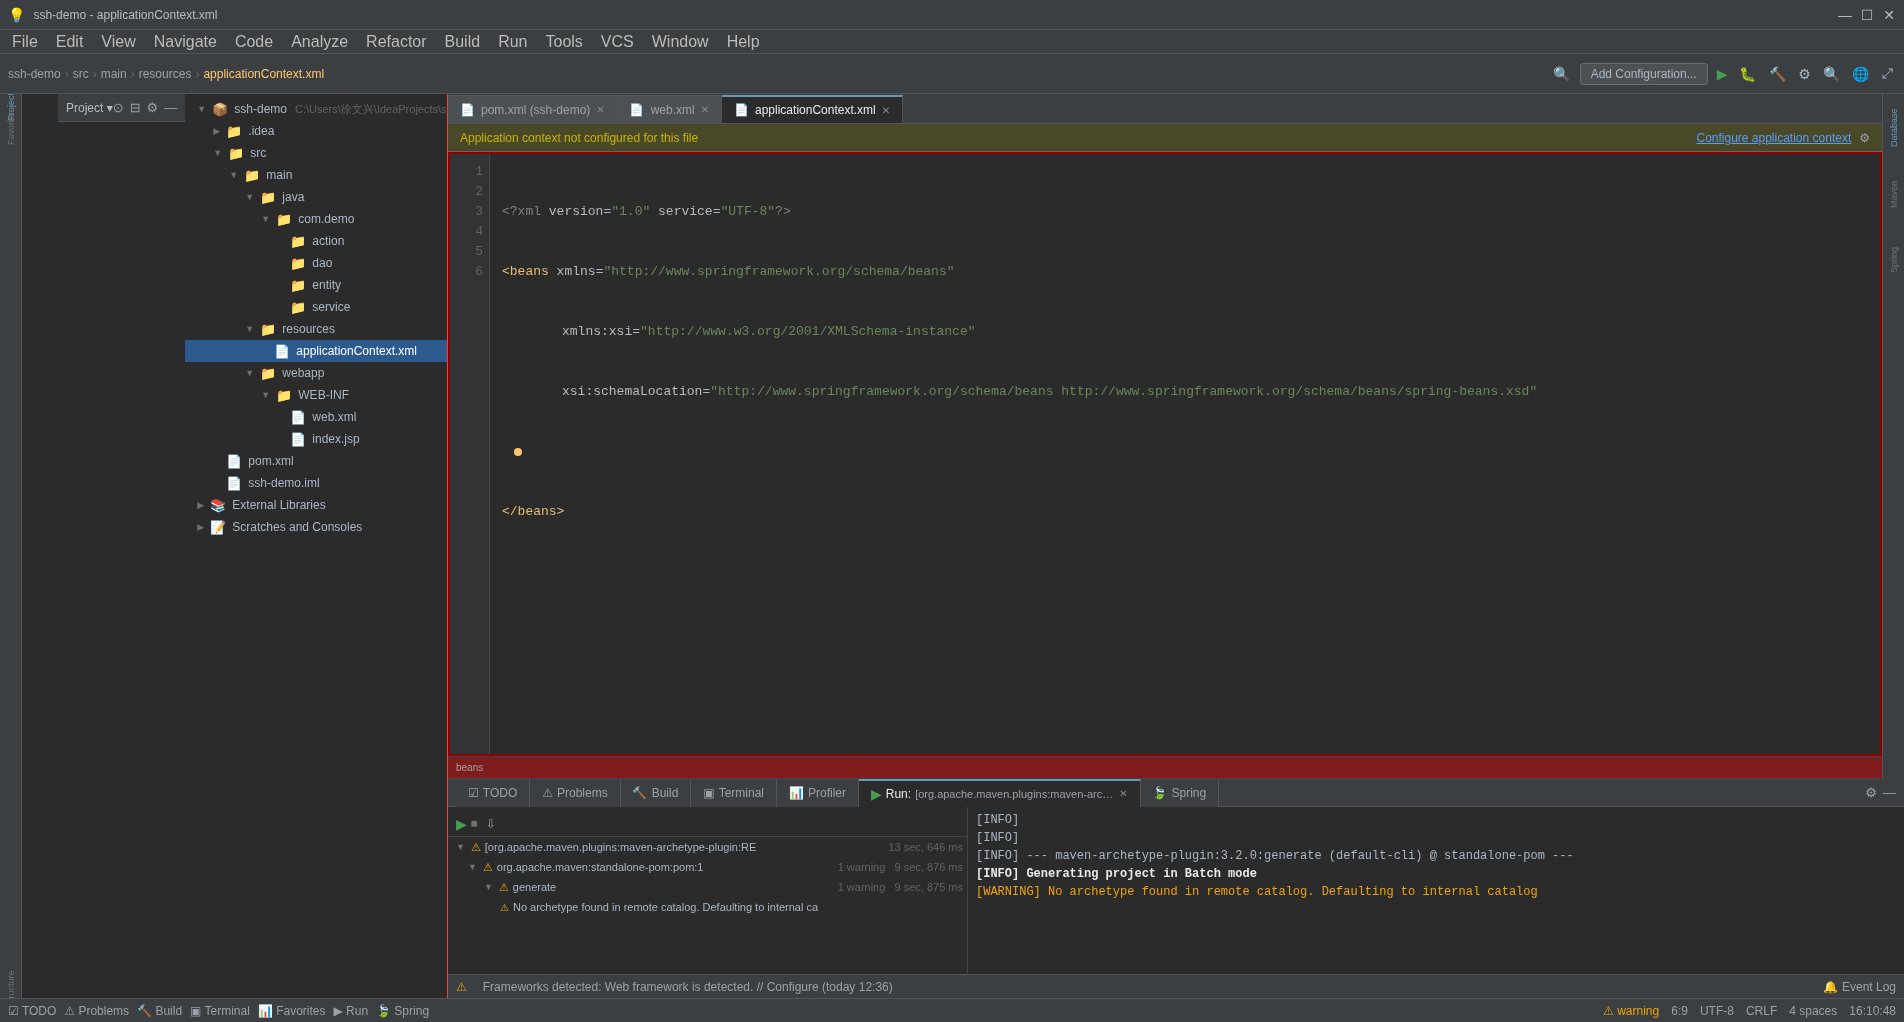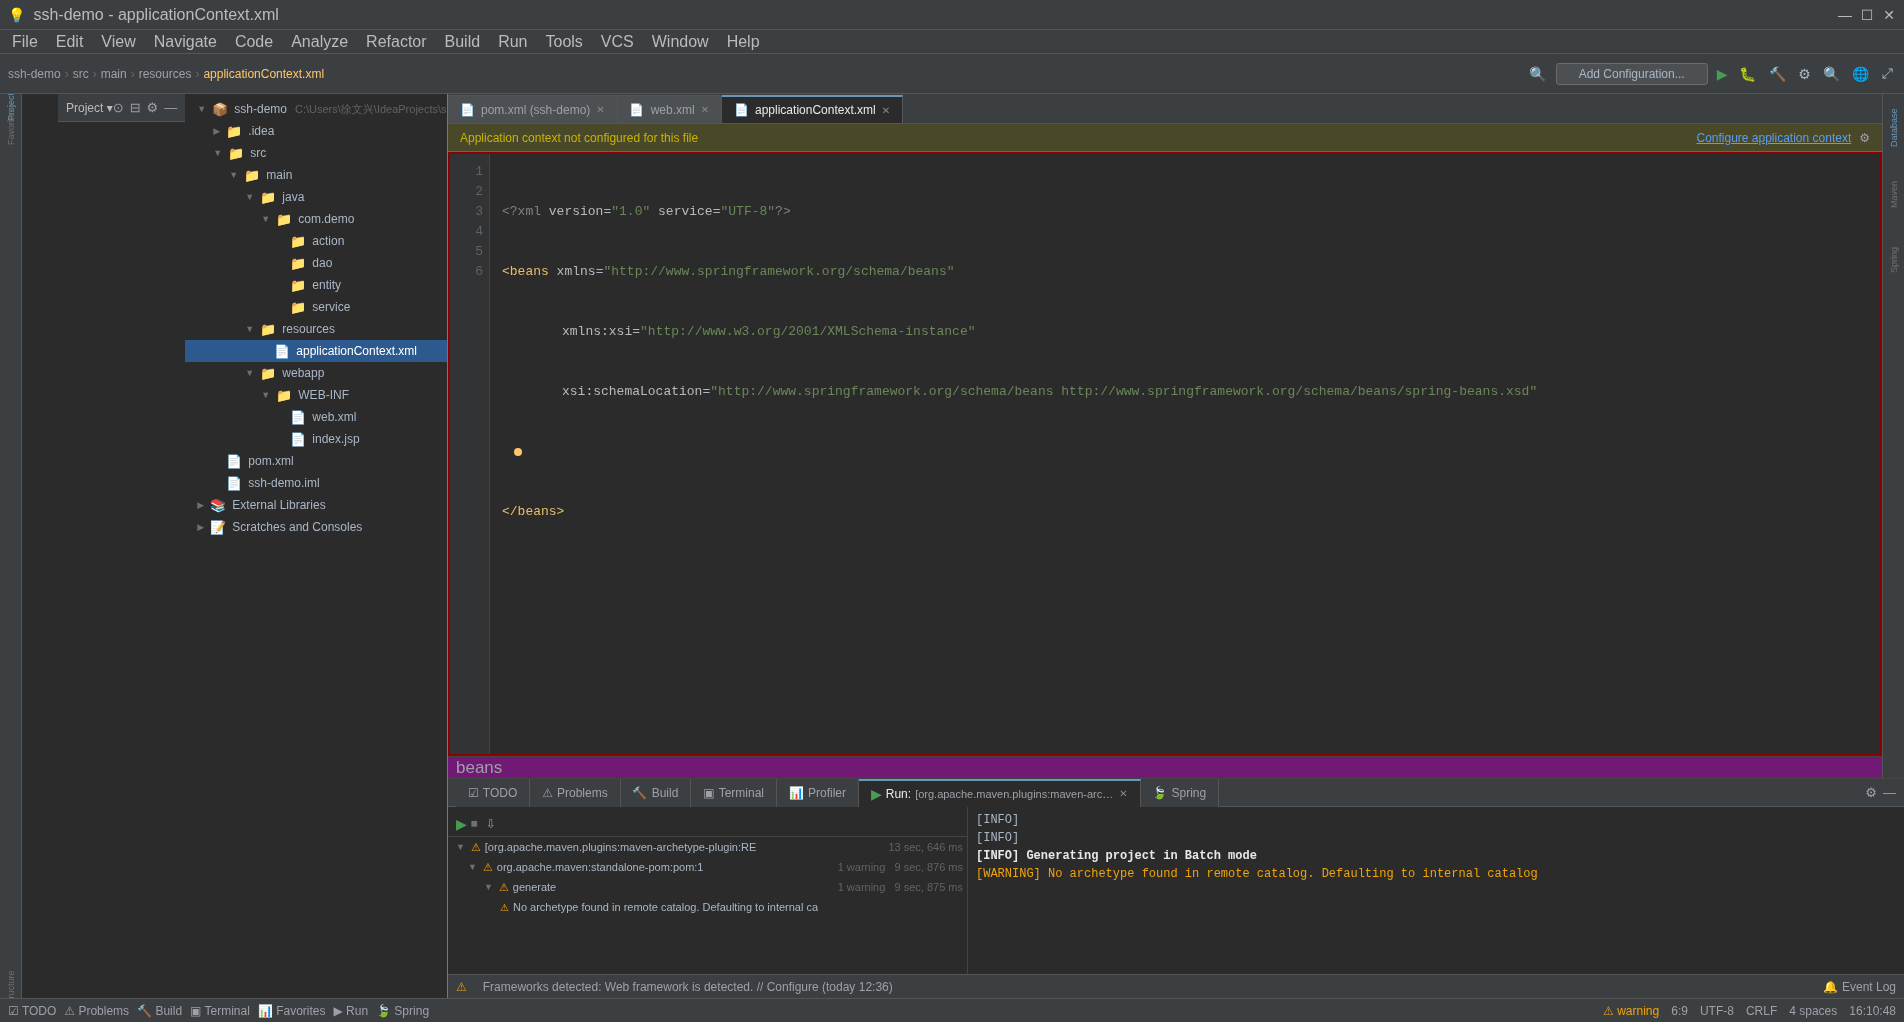--- a/index.html
+++ b/index.html
@@ -23,21 +23,21 @@
       padding: 0 8px;
       border-bottom: 1px solid #555;
     }
     .title-bar-left {
       display: flex;
       align-items: center;
       gap: 8px;
     }
     .title-bar-title {
       color: #bbb;
-      font-size: 16px;
+      font-size: 12px;
       text-align: center;
     }
     .title-bar-controls {
       display: flex;
       gap: 8px;
       align-items: center;
     }
     .title-btn {
       width: 14px; height: 14px;
       cursor: pointer;
@@ -91,21 +91,21 @@
       color: #9da0a8;
       font-size: 12px;
     }
     .breadcrumb-sep { color: #666; }
     .breadcrumb-item { color: #9da0a8; }
     .breadcrumb-item.active { color: #ffc66d; }
     .add-config-btn {
       background: #4c5052;
       border: 1px solid #6b6b6b;
       color: #a9b7c6;
-      padding: 3px 22px;
+      padding: 3px 10px;
       border-radius: 3px;
       cursor: pointer;
       font-size: 12px;
     }
     .toolbar-icon-btn {
       color: #a9b7c6;
       cursor: pointer;
       padding: 3px;
       font-size: 14px;
     }
@@ -443,26 +443,26 @@
       align-items: center;
       justify-content: center;
       writing-mode: vertical-rl;
       text-orientation: mixed;
       transform: rotate(180deg);
     }
 
     
     .editor-breadcrumb {
       height: 22px;
-      background: #701a75;
+      background: #7f1d1d;
       display: flex;
       align-items: center;
       padding: 0 8px;
       border-top: 1px solid #444;
-      font-size: 17px;
+      font-size: 10px;
       color: #9da0a8;
     }
 
     .outer-wrap {
       display: flex;
       flex-direction: column;
       height: 1022px;
       overflow: hidden;
     }
 
@@ -867,20 +867,21 @@
             </div>
             <div class="run-item run-item-indent3">
               <span style="color:#f0a30a;font-size:10px;">⚠</span>
               <span>No archetype found in remote catalog. Defaulting to internal ca</span>
             </div>
           </div>
 
           <div class="run-output">
             <div class="output-line">[INFO]</div>
             <div class="output-line">[INFO]</div>
+            <div class="output-line">[INFO] --- maven-archetype-plugin:3.2.0:generate (default-cli) @ standalone-pom ---</div>
             <div class="output-line bold">[INFO] Generating project in Batch mode</div>
             <div class="output-line warning">[WARNING] No archetype found in remote catalog. Defaulting to internal catalog</div>
           </div>
         </div>
 
         <div class="bottom-status">
           <span class="status-warn-icon">⚠</span>
           <span>Frameworks detected: Web framework is detected. // Configure (today 12:36)</span>
           <span style="margin-left:auto;">🔔 Event Log</span>
         </div>

